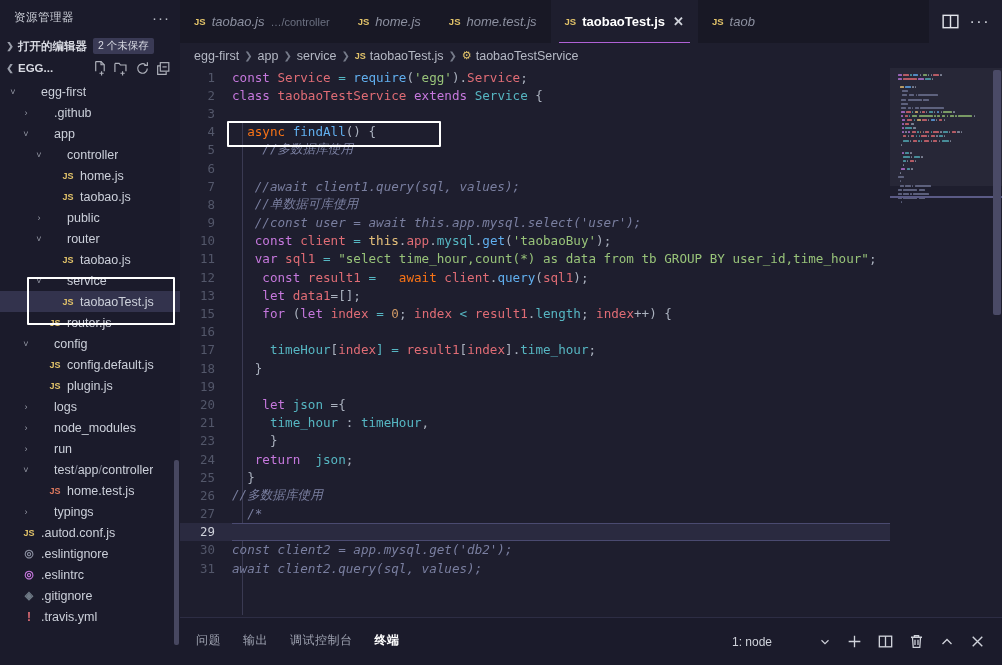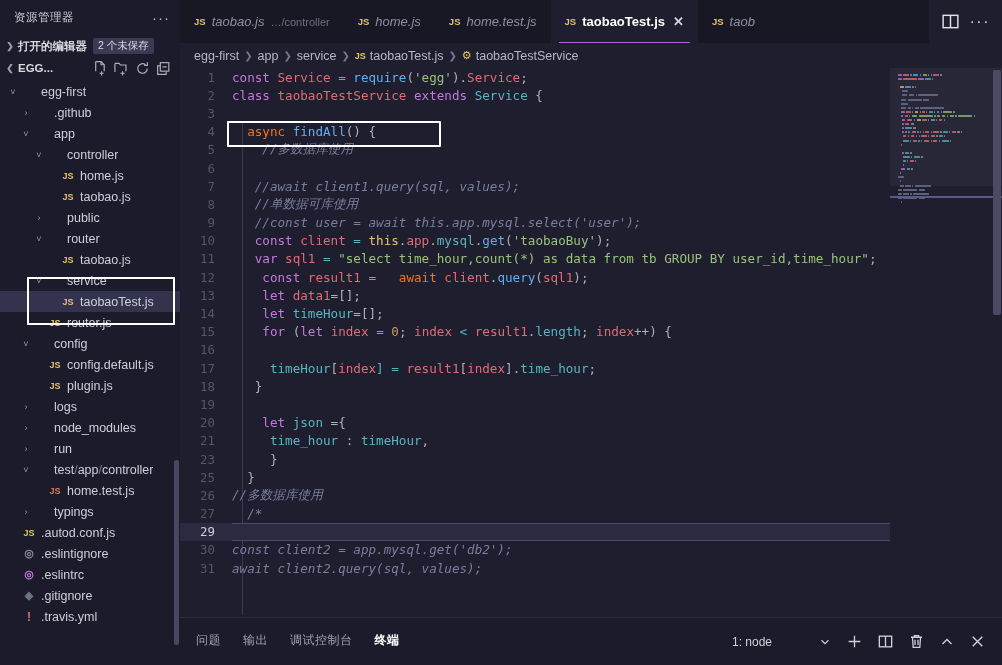--- a/index.html
+++ b/index.html
@@ -499,29 +499,29 @@
           <div class="cline"><span class="lnum">4</span><span class="ctext"><span class="pn">  </span><span class="kb">async</span><span class="pn"> </span><span class="fn">findAll</span><span class="pn">()</span><span class="pn"> {</span></span></div>
           <div class="cline"><span class="lnum">5</span><span class="ctext"><span class="com">    //多数据库使用</span></span></div>
           <div class="cline"><span class="lnum">6</span></div>
           <div class="cline"><span class="lnum">7</span><span class="ctext"><span class="com">   //await client1.query(sql, values);</span></span></div>
           <div class="cline"><span class="lnum">8</span><span class="ctext"><span class="com">   //单数据可库使用</span></span></div>
           <div class="cline"><span class="lnum">9</span><span class="ctext"><span class="com">   //const user = await this.app.mysql.select('user');</span></span></div>
           <div class="cline"><span class="lnum">10</span><span class="ctext"><span class="pn">   </span><span class="k">const </span><span class="var">client</span><span class="op"> = </span><span class="thi">this</span><span class="pn">.</span><span class="var">app</span><span class="pn">.</span><span class="prp">mysql</span><span class="pn">.</span><span class="fn">get</span><span class="pn">(</span><span class="str">'taobaoBuy'</span><span class="pn">);</span></span></div>
           <div class="cline"><span class="lnum">11</span><span class="ctext"><span class="pn">   </span><span class="k">var </span><span class="var">sql1</span><span class="op"> = </span><span class="str">"select time_hour,count(*) as data from tb GROUP BY user_id,time_hour"</span><span class="pn">;</span></span></div>
           <div class="cline"><span class="lnum">12</span><span class="ctext"><span class="pn">    </span><span class="k">const </span><span class="var">result1</span><span class="op"> =   </span><span class="kb">await </span><span class="var">client</span><span class="pn">.</span><span class="fn">query</span><span class="pn">(</span><span class="var">sql1</span><span class="pn">);</span></span></div>
           <div class="cline"><span class="lnum">13</span><span class="ctext"><span class="pn">    </span><span class="k">let </span><span class="var">data1</span><span class="pn">=[];</span></span></div>
-          <div class="cline"><span class="lnum">14</span><span class="ctext"><span class="pn">    </span><span class="k">let </span><span class="prp">timeHour</span><span class="pn">=[];</span></span></div>
           <div class="cline"><span class="lnum">15</span><span class="ctext"><span class="pn">    </span><span class="pl">for </span><span class="pn">(</span><span class="k">let </span><span class="var">index</span><span class="op"> = </span><span class="num">0</span><span class="pn">; </span><span class="var">index</span><span class="op"> &lt; </span><span class="var">result1</span><span class="pn">.</span><span class="prp">length</span><span class="pn">; </span><span class="var">index</span><span class="pn">++) {</span></span></div>
           <div class="cline"><span class="lnum">16</span></div>
           <div class="cline"><span class="lnum">17</span><span class="ctext"><span class="pn">     </span><span class="prp">timeHour</span><span class="pn">[</span><span class="var">index</span><span class="op">] = </span><span class="var">result1</span><span class="pn">[</span><span class="var">index</span><span class="pn">].</span><span class="prp">time_hour</span><span class="pn">;</span></span></div>
           <div class="cline"><span class="lnum">18</span><span class="ctext"><span class="pn">   }</span></span></div>
           <div class="cline"><span class="lnum">19</span><span class="ctext"></span></div>
           <div class="cline"><span class="lnum">20</span><span class="ctext"><span class="pn">    </span><span class="k">let </span><span class="prp">json</span><span class="pn"> ={</span></span></div>
           <div class="cline"><span class="lnum">21</span><span class="ctext"><span class="pn">     </span><span class="prp">time_hour</span><span class="pn"> : </span><span class="prp">timeHour</span><span class="pn">,</span></span></div>
           <div class="cline"><span class="lnum">23</span><span class="ctext"><span class="pn">     }</span></span></div>
+          <div class="cline"><span class="lnum">24</span><span class="ctext"><span class="pn">   </span><span class="pl">return</span><span class="pn">  </span><span class="prp">json</span><span class="pn">;</span></span></div>
           <div class="cline"><span class="lnum">25</span><span class="ctext"><span class="pn">  }</span></span></div>
           <div class="cline"><span class="lnum">26</span><span class="ctext"><span class="com">//多数据库使用</span></span></div>
           <div class="cline"><span class="lnum">27</span><span class="ctext"><span class="com">  /*</span></span></div>
           <div class="cline cur"><span class="lnum">29</span></div>
           <div class="cline"><span class="lnum">30</span><span class="ctext"><span class="com">const client2 = app.mysql.get('db2');</span></span></div>
           <div class="cline"><span class="lnum">31</span><span class="ctext"><span class="com">await client2.query(sql, values);</span></span></div>
         </div>
 
       <div class="minimap">
         <div class="mm-slider"></div>

